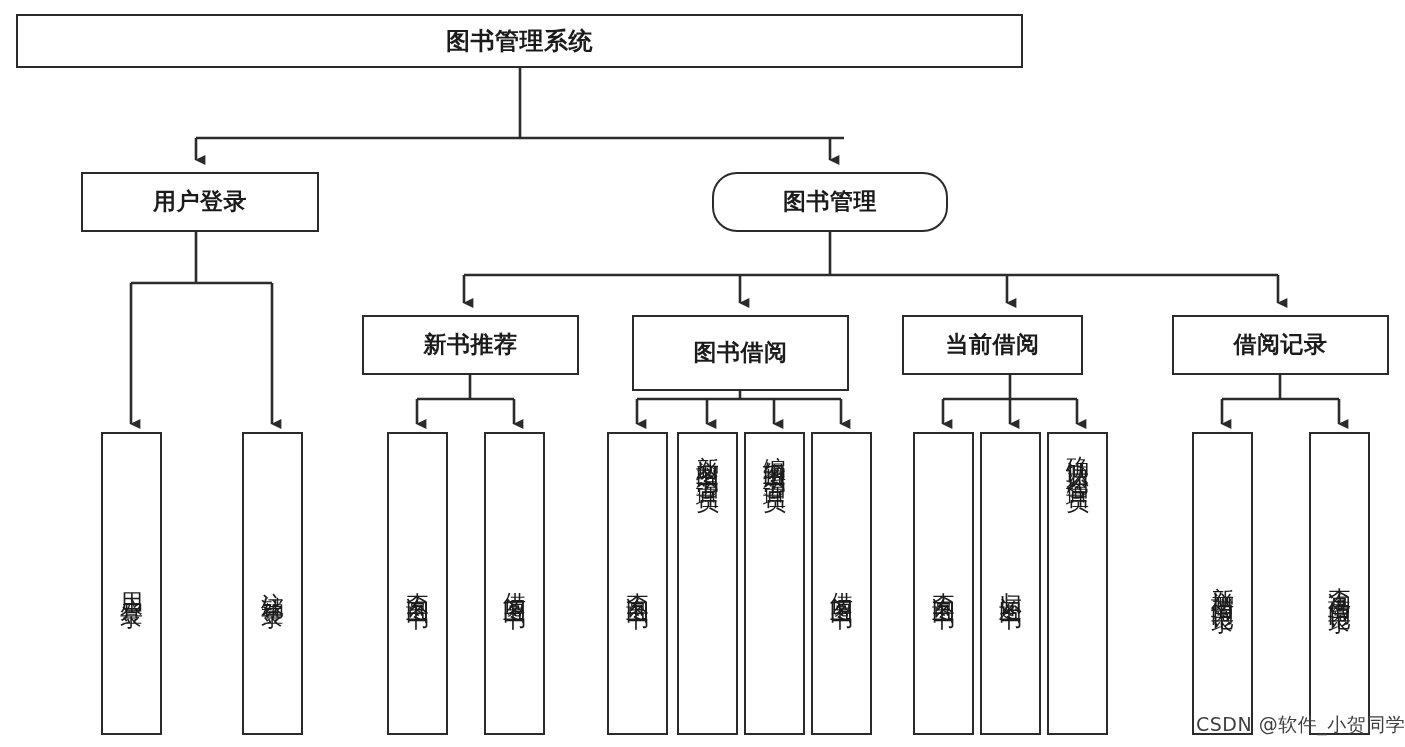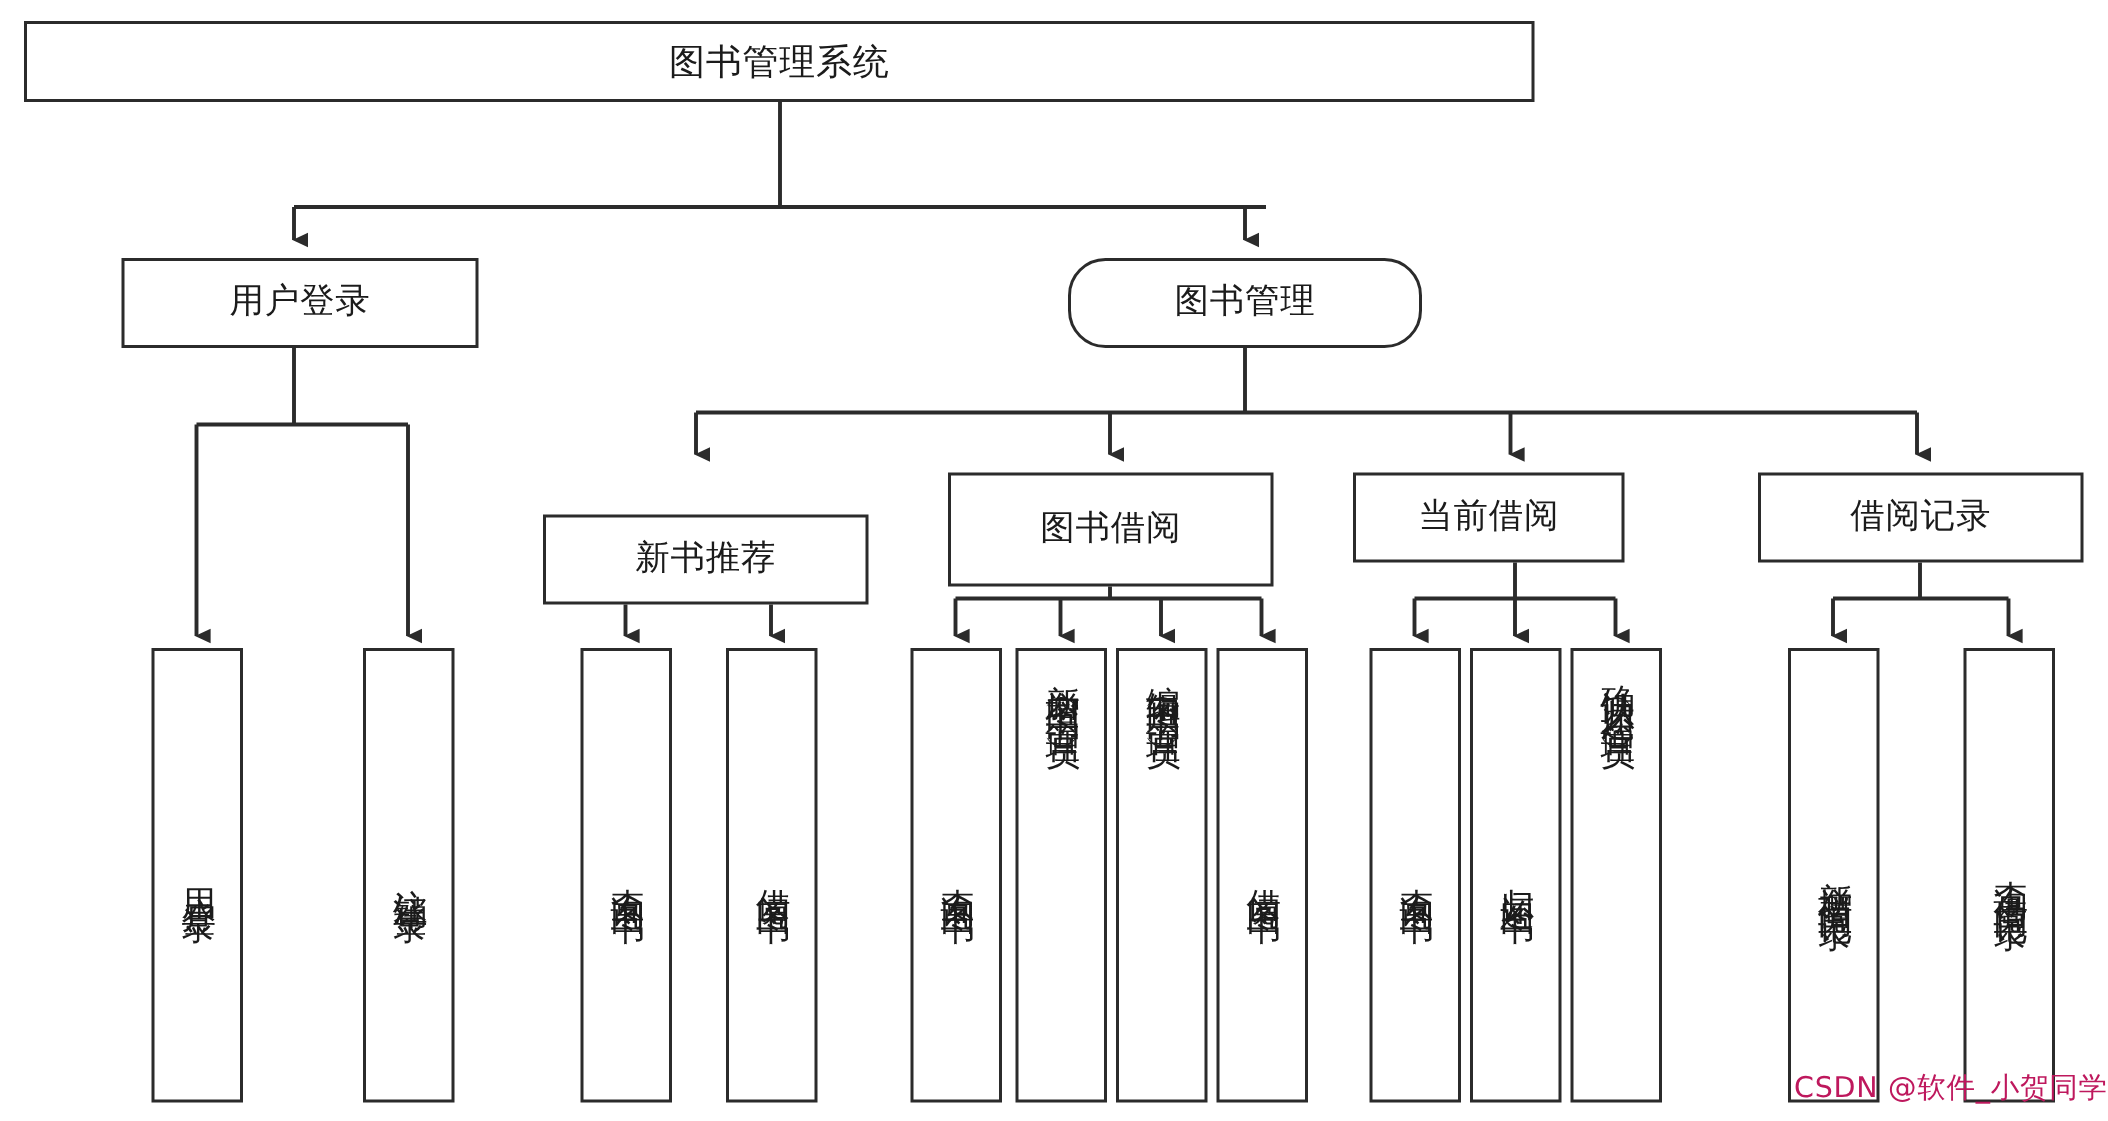--- a/index.html
+++ b/index.html
@@ -39,20 +39,21 @@
   }
   .node .label {
     display: block;
     text-align: center;
     white-space: pre-line;
   }
   
   .node.h .label {
     font-size: 23px;
     letter-spacing: 0.5px;
+    font-weight: bold;
   }
   .node.root .label { font-size: 24px; }
   
   .node.v {
     align-items: center;
     justify-content: center;
   }
   .node.v .label {
     writing-mode: vertical-rl;
     text-orientation: upright;
@@ -63,21 +64,21 @@
   }
   .node.v.top {
     align-items: flex-start;
   }
   .node.v.top .label {
     padding-top: 4px;
   }
   .watermark {
     position: absolute;
     font-size: 19px;
-    color: #be185d;
+    color: #404040;
     white-space: nowrap;
     letter-spacing: 0.5px;
   }
 </style>
 </head>
 <body>
 
 <div id="canvas">
 
   <svg class="edges" viewBox="0 0 1405 747">
@@ -134,21 +135,21 @@
     <span class="label">图书管理系统</span>
   </div>
 
   <div class="node h" style="left:81px; top:172px; width:238px; height:60px;">
     <span class="label">用户登录</span>
   </div>
   <div class="node h" style="left:712px; top:172px; width:236px; height:60px;border-radius:25px;">
     <span class="label">图书管理</span>
   </div>
 
-  <div class="node h" style="left:362px; top:315px; width:217px; height:60px;margin-top:28px;">
+  <div class="node h" style="left:362px; top:315px; width:217px; height:60px;">
     <span class="label">新书推荐</span>
   </div>
   <div class="node h" style="left:632px; top:315px; width:217px; height:76px;">
     <span class="label">图书借阅</span>
   </div>
   <div class="node h" style="left:902px; top:315px; width:181px; height:60px;">
     <span class="label">当前借阅</span>
   </div>
   <div class="node h" style="left:1172px; top:315px; width:217px; height:60px;">
     <span class="label">借阅记录</span>

